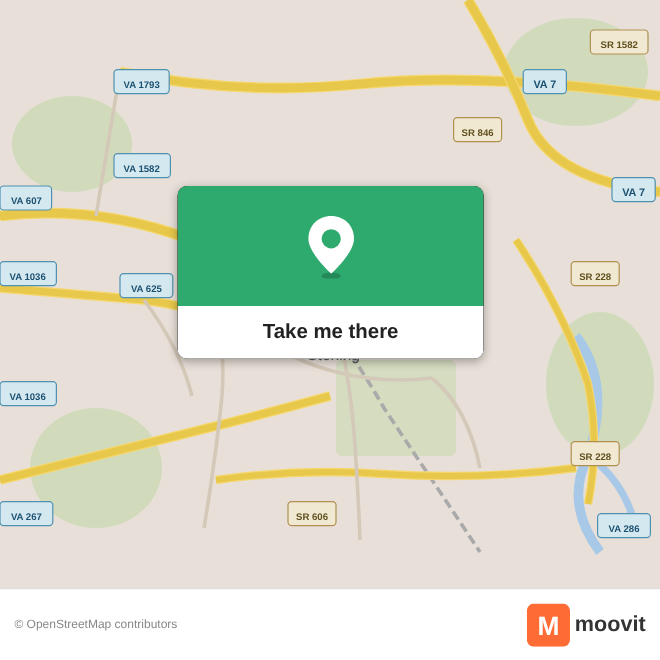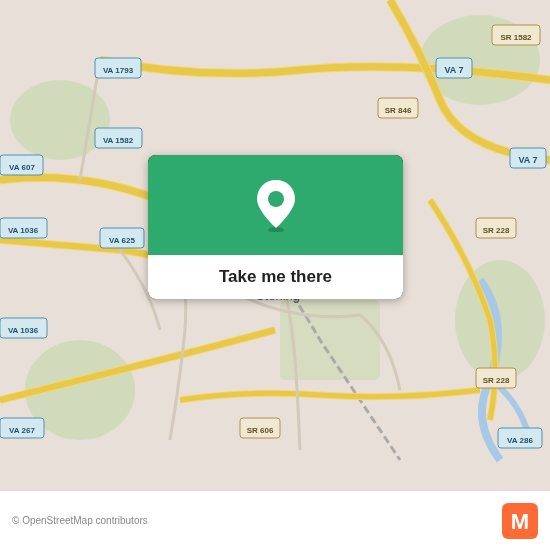--- a/index.html
+++ b/index.html
@@ -218,14 +218,15 @@
 <div id="info-bar">
   <div class="info-left">
     <span class="info-copyright">© OpenStreetMap contributors</span>
   </div>
   <div class="moovit-logo">
     <svg width="36" height="36" viewBox="0 0 36 36">
 
       <rect width="36" height="36" rx="6" fill="#ff6b35"></rect>
       <text x="18" y="26" font-size="22" text-anchor="middle" fill="white" font-weight="bold" font-family="Arial">M</text>
     </svg>
+    <span class="moovit-text">moovit</span>
   </div>
 </div>
 
 </body></html>

